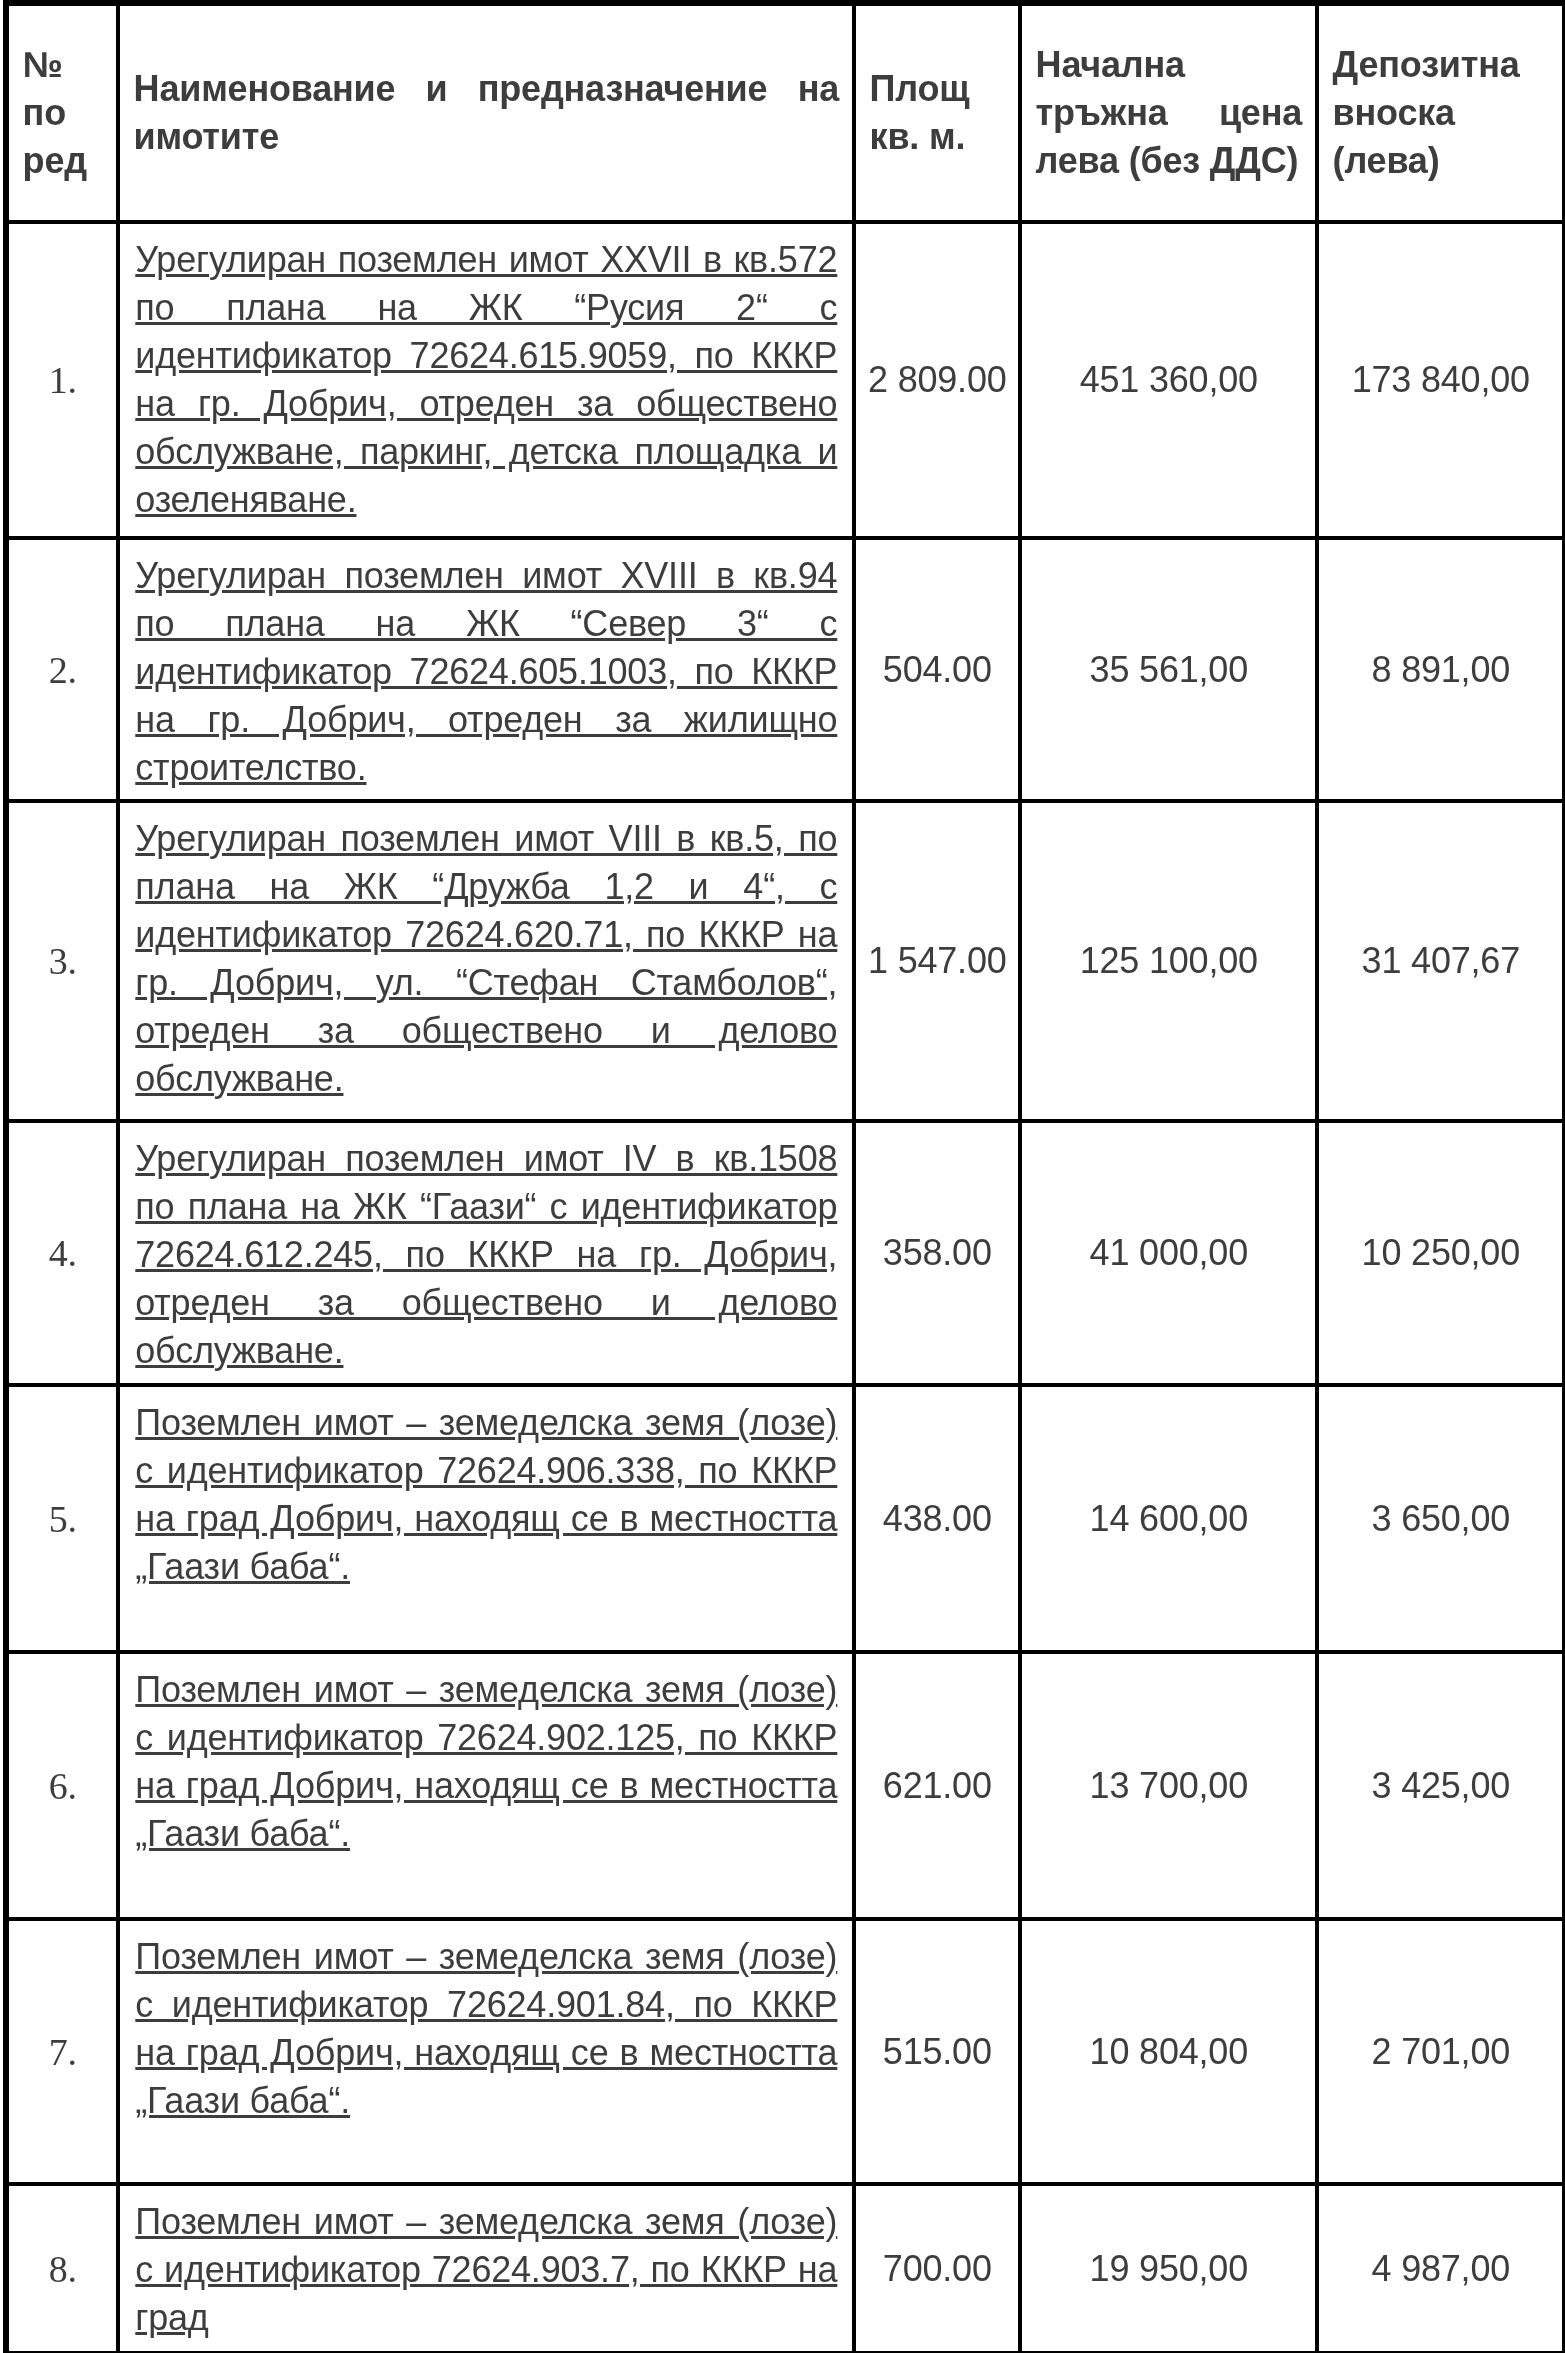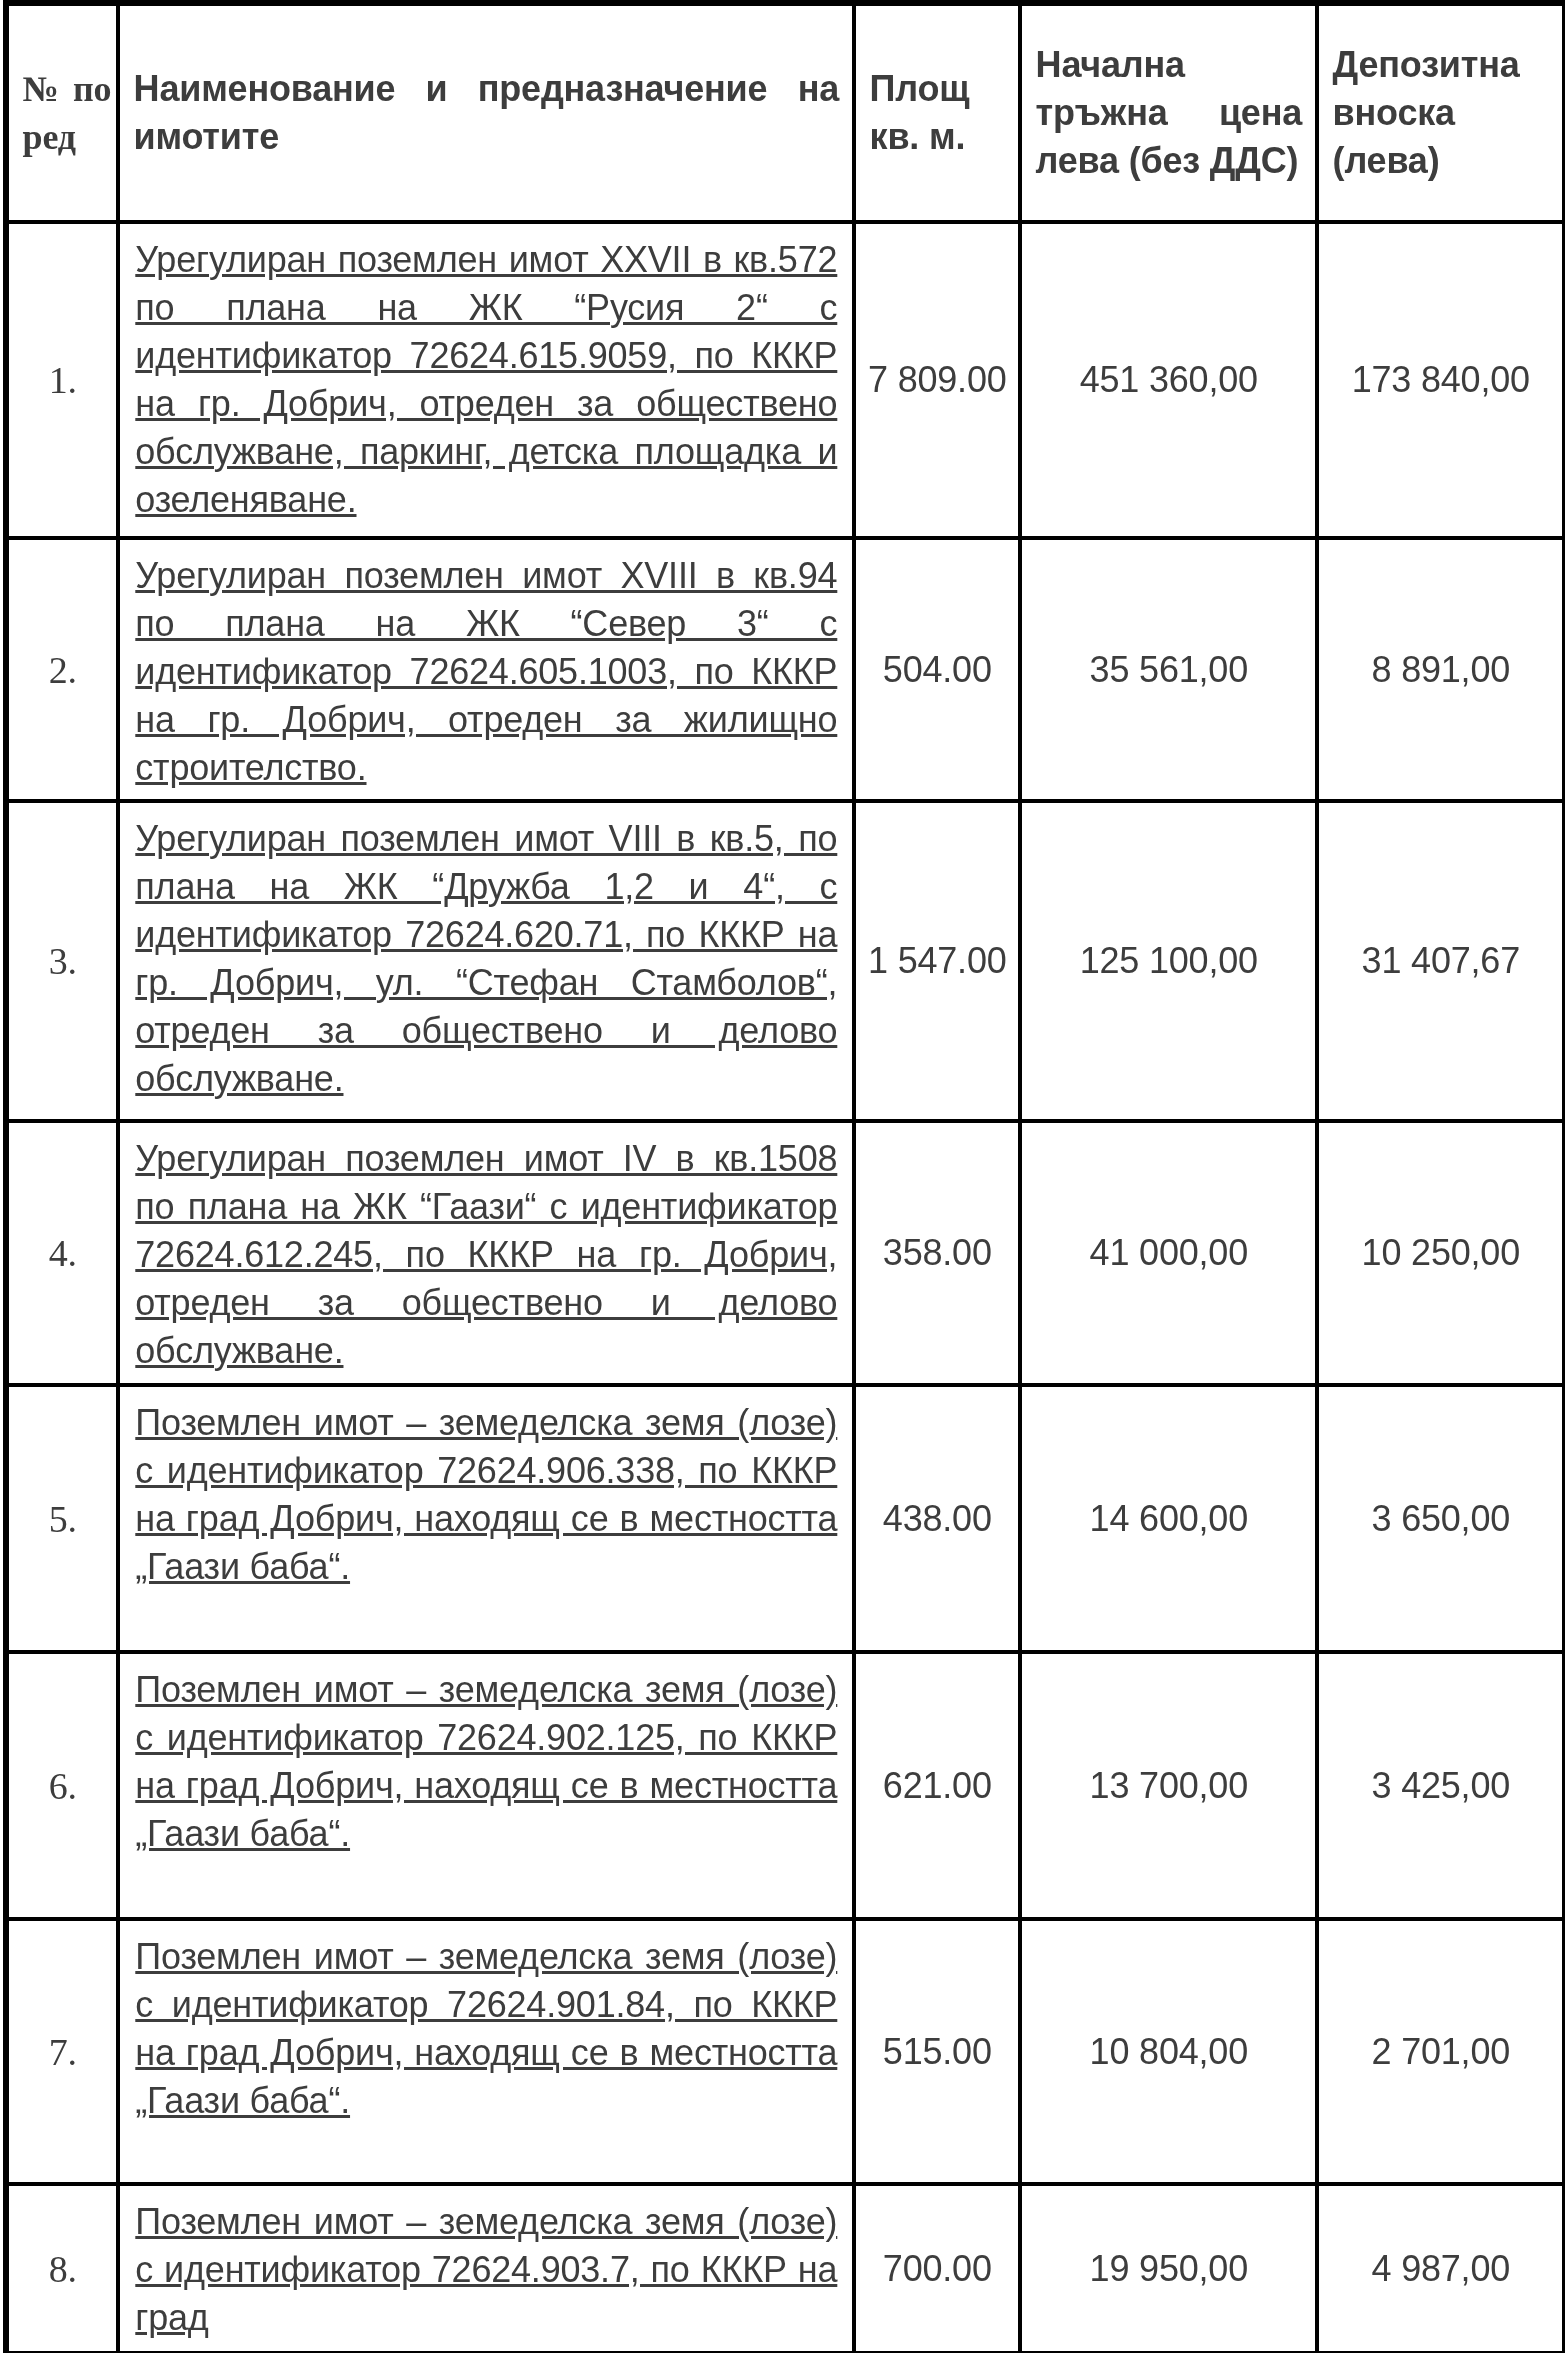--- a/index.html
+++ b/index.html
@@ -43,21 +43,21 @@
   tbody tr:nth-child(6) { height: 267px; }
   tbody tr:nth-child(7) { height: 265px; }
   tbody tr:nth-child(8) { height: 170px; }
 
   th {
     font-weight: 700;
     text-align: justify;
     vertical-align: middle;
     padding: 5px 13.3px;
   }
-  th.h-num   { padding-right: 5px; font-family: Liberation Serif, serif; }
+  th.h-num   { padding-right: 5px; }
 
   td.cell-num {
     font-family: "Liberation Serif", "DejaVu Serif", serif;
     font-size: 38px;
     text-align: center;
     vertical-align: middle;
     padding: 0;
   }
   td.cell-name {
     text-align: justify;
@@ -88,21 +88,21 @@
       <th class="h-name">Наименование и предназначение на имотите</th>
       <th class="h-area">Площ кв. м.</th>
       <th class="h-price">Начална тръжна цена лева (без ДДС)</th>
       <th class="h-deposit">Депозитна вноска (лева)</th>
     </tr>
   </thead>
   <tbody>
     <tr>
       <td class="cell-num">1.</td>
       <td class="cell-name">Урегулиран поземлен имот XXVII в кв.572 по плана на ЖК “Русия 2“ с идентификатор 72624.615.9059, по КККР на гр. Добрич, отреден за обществено обслужване, паркинг, детска площадка и озеленяване.</td>
-      <td class="cell-mid">7 809.00</td>
+      <td class="cell-mid">2 809.00</td>
       <td class="cell-mid">451 360,00</td>
       <td class="cell-mid">173 840,00</td>
     </tr>
     <tr>
       <td class="cell-num">2.</td>
       <td class="cell-name">Урегулиран поземлен имот XVIII в кв.94 по плана на ЖК “Север 3“ с идентификатор 72624.605.1003, по КККР на гр. Добрич, отреден за жилищно строителство.</td>
       <td class="cell-mid">504.00</td>
       <td class="cell-mid">35 561,00</td>
       <td class="cell-mid">8 891,00</td>
     </tr>

